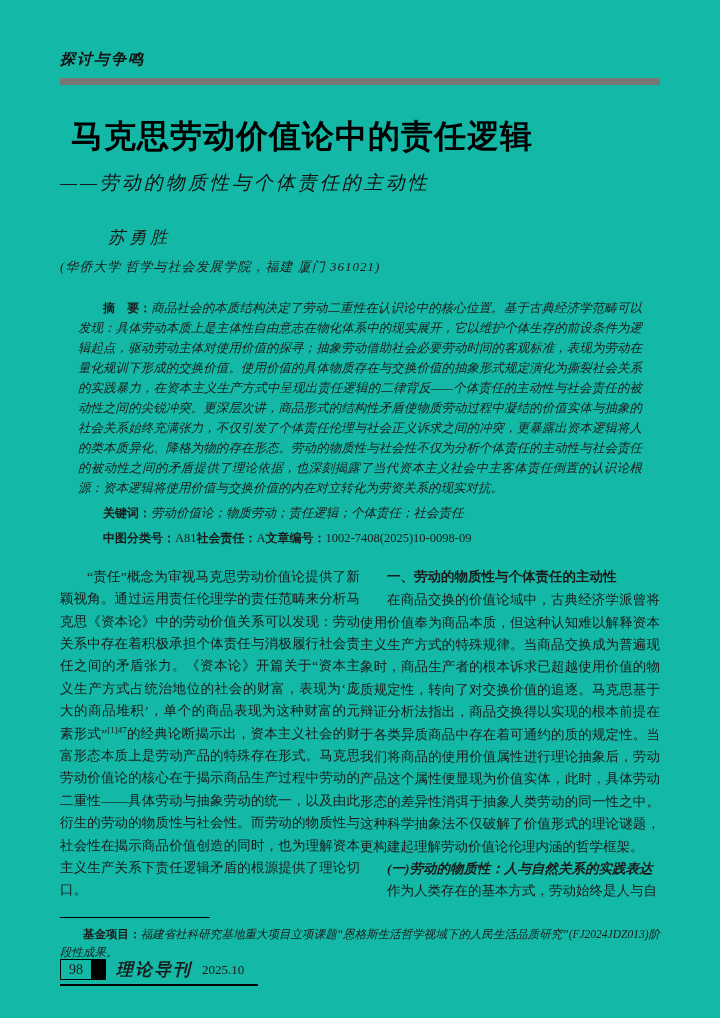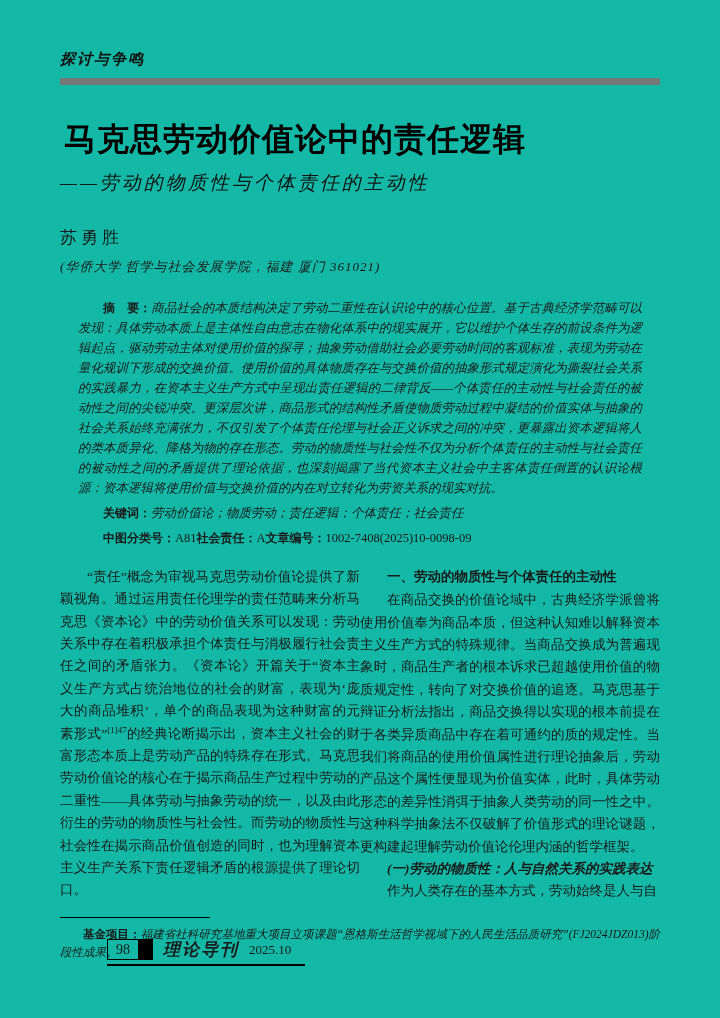--- a/index.html
+++ b/index.html
@@ -25,41 +25,43 @@
     margin-bottom: 9px;
   }
   .header-bar {
     height: 7px;
     width: 100%;
     background: #787878;
     margin-bottom: 36px;
   }
   
   .article-title {
-    font-family: Liberation Sans, sans-serif;
+    font-family: Liberation Mono, monospace;
     font-weight: bold;
     font-size: 32px;
     letter-spacing: 1px;
     color: #000;
-    margin: 0 0 12px 4px;
+    margin: 0 0 12px 11px;
     line-height: 1.15;
   }
   .article-subtitle {
     font-family: "Liberation Serif", serif;
     font-style: italic;
     font-size: 19px;
     letter-spacing: 3px;
     color: #111;
     margin-bottom: 30px;
   }
   .author-name {
     font-family: "Liberation Serif", serif;
+    font-style: italic;
     font-size: 17px;
     letter-spacing: 4px;
     margin-bottom: 9px;
+    margin-left: 48px;
   }
   .affiliation {
     font-family: "Liberation Serif", serif;
     font-style: italic;
     font-size: 13px;
     letter-spacing: 1px;
     margin-bottom: 22px;
   }
   
   .abstract-block {
@@ -121,22 +123,21 @@
     line-height: 18px;
     text-align: justify;
     font-style: italic;
   }
   .footnotes p { margin: 0; text-indent: 2em; }
   .footnotes .b-label { font-size: 11.5px; }
   
   .page-footer {
     position: absolute;
     left: 60px;
-    bottom: 52px;
-    margin-left: 47px;
+    bottom: 32px;
   }
   .footer-inner {
     display: inline-flex;
     align-items: center;
     border-bottom: 2.5px solid #000;
     padding-bottom: 3px;
     padding-right: 14px;
   }
   .pn-wrap {
     display: inline-flex;

